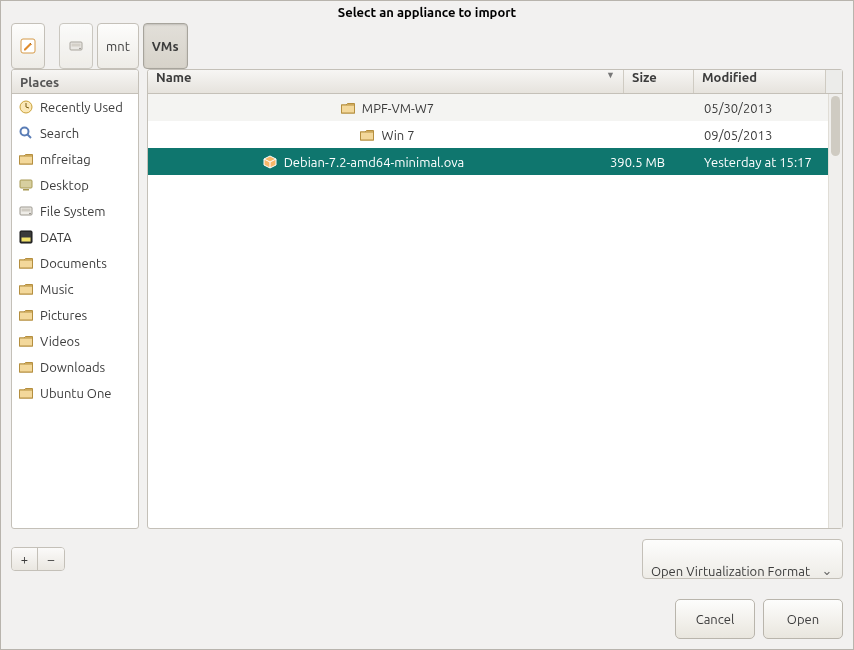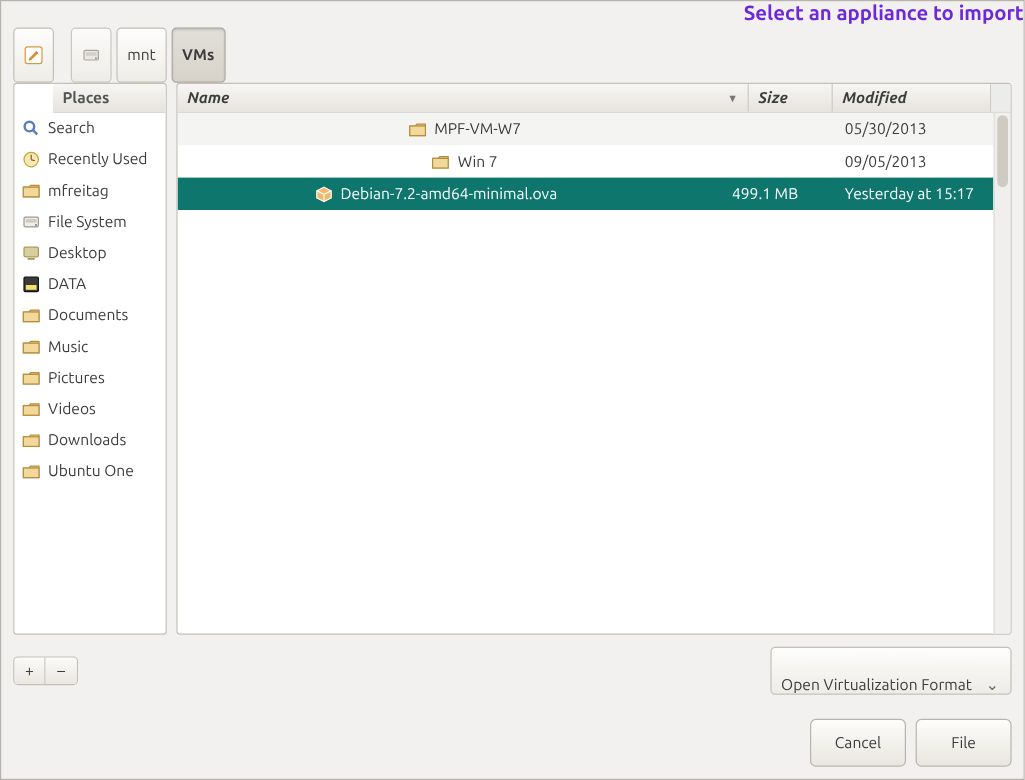--- a/index.html
+++ b/index.html
@@ -1,32 +1,32 @@
 <!DOCTYPE html>
 <html><head>
 <meta charset="utf-8">
 <style>
   * { box-sizing: border-box; margin:0; padding:0; font-family: "Ubuntu", "Liberation Sans", Arial, sans-serif; font-size:13px; color:#3c3c3c;}
   html,body { width:854px; height:650px; background:#f2f1f0; }
   .window { width:854px; height:650px; background:#f2f1f0; border:1px solid #b8b4ad; display:flex; flex-direction:column; }
-  .titlebar { height:22px; text-align:right; line-height:22px; font-weight:bold; color:#6d28d9; font-size:17px;}
+  .titlebar { height:22px; text-align:center; line-height:22px; font-weight:bold; color:#000000; font-size:13px;}
   .content { flex:1; display:flex; flex-direction:column; padding:6px 10px 10px 10px; gap:6px; min-height:0;}
   .toolbar { display:flex; align-items:center; gap:4px; height:34px;}
   .tb-btn { height:46px; min-width:30px; padding:0 8px; border:1px solid #c4c0b8; border-radius:4px; background:linear-gradient(#fdfdfc,#eeece7); display:flex; align-items:center; justify-content:center; cursor:pointer; color:#3c3c3c;}
   .tb-btn.active { background:linear-gradient(#e2dfd9,#d7d3ca); border-color:#a7a49c; box-shadow: inset 0 1px 2px rgba(0,0,0,0.15); font-weight:bold;text-align:center;}
   .tb-btn.disabled { opacity:0.85; }
   .panes { flex:1; display:flex; gap:8px; min-height:0;}
   .places-pane { width:128px; border:1px solid #c4c0b8; border-radius:3px; background:#fff; display:flex; flex-direction:column; }
-  .places-header { height:24px; background:linear-gradient(#f7f6f4,#e6e3dd); border-bottom:1px solid #c4c0b8; display:flex; align-items:center; padding:0 8px; font-weight:bold; color:#555; border-radius:3px 3px 0 0;margin-left:32px;}
+  .places-header { height:24px; background:linear-gradient(#f7f6f4,#e6e3dd); border-bottom:1px solid #c4c0b8; display:flex; align-items:center; padding:0 8px; font-weight:bold; color:#555; border-radius:3px 3px 0 0;}
   .places-list { flex:1; overflow:auto; }
   .place-item { display:flex; align-items:center; gap:6px; padding:5px 6px; cursor:pointer; white-space:nowrap;}
   .icon { width:16px; height:16px; display:inline-block; flex-shrink:0;}
   .file-pane { flex:1; border:1px solid #c4c0b8; border-radius:3px; background:#fff; display:flex; flex-direction:column; min-width:0;}
   .file-header { height:24px; background:linear-gradient(#f7f6f4,#e6e3dd); border-bottom:1px solid #c4c0b8; display:flex; align-items:stretch; border-radius:3px 3px 0 0;}
-  .col { display:flex; align-items:center; padding:0 8px; font-weight:bold; color:#555;font-style:italic;}
+  .col { display:flex; padding:0 8px; font-weight:bold; color:#555;}
   .col.name { flex:1; border-right:1px solid #cfcbc2; justify-content:space-between;}
   .col.size { width:70px; border-right:1px solid #cfcbc2;}
   .col.mod { width:132px; border-right:1px solid #cfcbc2;}
   .col.scroll { width:14px; background:#ececea;}
   .sort-ind { font-size:9px; color:#777;}
   .file-body { flex:1; display:flex; min-height:0;}
   .file-rows { flex:1; overflow:auto;}
   .file-row { display:flex; align-items:center; height:27px; cursor:pointer;}
   .file-row .cell-name { flex:1; display:flex; align-items:center; gap:6px; padding:0 8px; min-width:0;justify-content:center;}
   .file-row .cell-size { width:70px; padding:0 8px; text-align:right; white-space:nowrap;}
@@ -83,63 +83,63 @@
     </div>
 
     <div class="panes">
 
       <div class="places-pane">
         <div class="places-header">Places</div>
         <div class="places-list" id="places-list">
             <div class="place-item">
               <span class="icon">
                 <svg viewBox="0 0 16 16" width="16" height="16">
-                  <circle cx="6.5" cy="6.5" r="4" fill="none" stroke="#5a7db6" stroke-width="2"></circle>
-                  <line x1="9.5" y1="9.5" x2="13" y2="13" stroke="#5a7db6" stroke-width="2"></line>
-                </svg>
-              </span>
-              <span>Search</span>
-            </div>
-            <div class="place-item">
-              <span class="icon">
-                <svg viewBox="0 0 16 16" width="16" height="16">
                   <circle cx="8" cy="8" r="6" fill="#fbe8b8" stroke="#caa23a"></circle>
                   <line x1="8" y1="8" x2="8" y2="4" stroke="#7a5c12"></line>
                   <line x1="8" y1="8" x2="11" y2="9" stroke="#7a5c12"></line>
                 </svg>
               </span>
               <span>Recently Used</span>
             </div>
             <div class="place-item">
               <span class="icon">
                 <svg viewBox="0 0 16 16" width="16" height="16">
+                  <circle cx="6.5" cy="6.5" r="4" fill="none" stroke="#5a7db6" stroke-width="2"></circle>
+                  <line x1="9.5" y1="9.5" x2="13" y2="13" stroke="#5a7db6" stroke-width="2"></line>
+                </svg>
+              </span>
+              <span>Search</span>
+            </div>
+            <div class="place-item">
+              <span class="icon">
+                <svg viewBox="0 0 16 16" width="16" height="16">
                   <path d="M1.5 5 L6 5 L7.5 3.5 L14.5 3.5 L14.5 13 L1.5 13 Z" fill="#e7c27a" stroke="#b58f3f"></path>
                   <rect x="1.5" y="5" width="13" height="8" fill="#f3d89b" stroke="#b58f3f"></rect>
                 </svg>
               </span>
               <span>mfreitag</span>
+            </div>
+            <div class="place-item">
+              <span class="icon">
+                <svg viewBox="0 0 16 16" width="16" height="16">
+                  <rect x="2" y="3" width="12" height="8" rx="1" fill="#d7cf9f" stroke="#a89a54"></rect>
+                  <rect x="5" y="12" width="6" height="1.5" fill="#a89a54"></rect>
+                </svg>
+              </span>
+              <span>Desktop</span>
             </div>
             <div class="place-item">
               <span class="icon">
                 <svg viewBox="0 0 16 16" width="16" height="16">
                   <rect x="2" y="4" width="12" height="8" rx="1" fill="#efede8" stroke="#9c988f"></rect>
                   <rect x="3.5" y="5.5" width="9" height="3" fill="#cfcbc2"></rect>
                   <circle cx="12" cy="10.5" r="0.8" fill="#7a776f"></circle>
                 </svg>
               </span>
               <span>File System</span>
-            </div>
-            <div class="place-item">
-              <span class="icon">
-                <svg viewBox="0 0 16 16" width="16" height="16">
-                  <rect x="2" y="3" width="12" height="8" rx="1" fill="#d7cf9f" stroke="#a89a54"></rect>
-                  <rect x="5" y="12" width="6" height="1.5" fill="#a89a54"></rect>
-                </svg>
-              </span>
-              <span>Desktop</span>
             </div>
             <div class="place-item">
               <span class="icon">
                 <svg viewBox="0 0 16 16" width="16" height="16">
                   <rect x="2" y="2" width="12" height="12" rx="1" fill="#3a3a3a" stroke="#111"></rect>
                   <rect x="3.5" y="8.5" width="9" height="4" fill="#f2e26a"></rect>
                 </svg>
               </span>
               <span>DATA</span>
             </div>
@@ -245,21 +245,21 @@
               <div class="file-row alt selected">
                 <div class="cell-name">
                   <span class="icon">
                     <svg viewBox="0 0 16 16" width="16" height="16">
                       <path d="M8 2 L14 5 L14 11 L8 14 L2 11 L2 5 Z" fill="#f7b76a" stroke="#fff"></path>
                       <path d="M2 5 L8 8 L14 5 M8 8 L8 14" fill="none" stroke="#fff"></path>
                     </svg>
                   </span>
                   <span>Debian-7.2-amd64-minimal.ova</span>
                 </div>
-                <div class="cell-size">499.1 MB</div>
+                <div class="cell-size">390.5 MB</div>
                 <div class="cell-mod">Yesterday at 15:17</div>
               </div>
             </div>
           <div class="scrollbar">
             <div class="scrollbar-thumb"></div>
           </div>
         </div>
       </div>
 
     </div>
@@ -277,18 +277,18 @@
         <span>Open Virtualization Format</span>
         <span class="combo-arrow">⌄</span>
       </div>
     </div>
 
     <div class="footer">
       <div class="btn">
         <span>Cancel</span>
       </div>
       <div class="btn">
-        <span>File</span>
+        <span>Open</span>
       </div>
     </div>
 
   </div>
 </div>
 
 </body></html>

